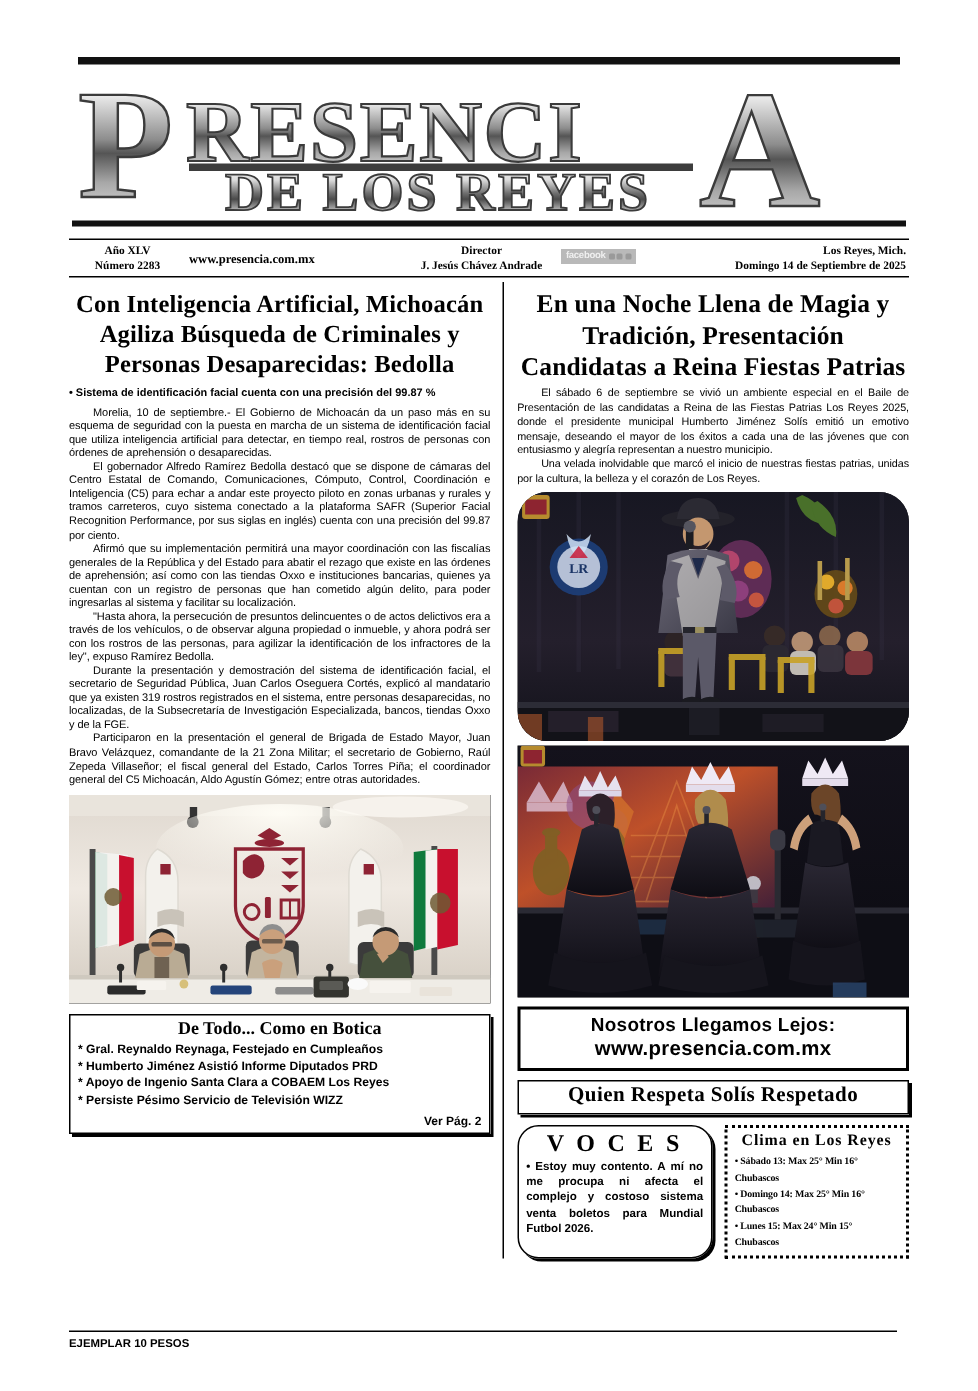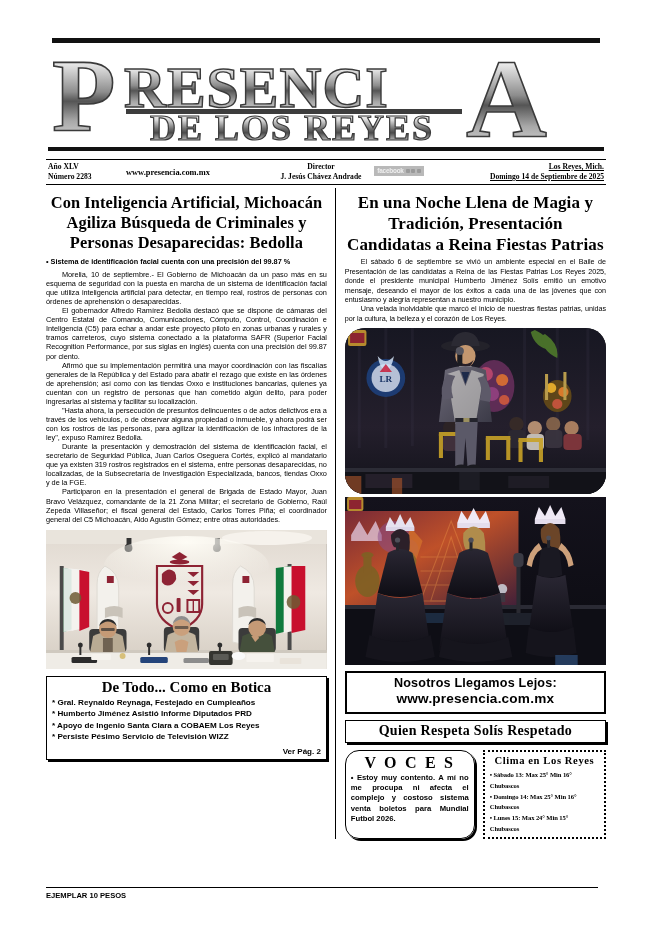--- a/index.html
+++ b/index.html
@@ -39,35 +39,35 @@
     display:flex;align-items:flex-start;
     border-top:1px solid #000;
     border-bottom:1.5px solid #000;
     padding:2px 0 2px 0;
     margin-top:3px;
     font-family:"Liberation Serif", serif;
     font-size:7.6px;
     font-weight:bold;
     line-height:1.32;
   }
-  .ib-col{padding:0 2px;}
+  .ib-col{padding:0 2px;text-align:center;}
   .ib-left{width:74px;}
   .ib-url{flex:0 0 150px;text-align:left;padding-top:5px;font-size:8.4px;}
   .ib-dir{flex:1;text-align:center;}
   .ib-fb{flex:0 0 66px;display:flex;align-items:center;justify-content:center;padding-top:4px;}
   .fb-badge{
     background:#b9b9b9;color:#efefef;
     font-family:"Liberation Sans",sans-serif;
     font-size:6.4px;font-weight:bold;
     padding:1px 3px;letter-spacing:-0.2px;
     display:flex;align-items:center;gap:2px;
   }
   .fb-dots{display:flex;gap:1.5px;}
   .fb-dots i{display:block;width:4px;height:4px;background:#9a9a9a;border-radius:1px;}
-  .ib-right{flex:0 0 168px;text-align:right;text-decoration:underline;}
+  .ib-right{flex:0 0 168px;text-align:right;}
 
   
   .cols{display:flex;margin-top:3px;}
   .col-left{width:286px;}
   .col-gap{width:8px;}
   .col-right{width:266px;border-left:1px solid #000;padding-left:9px;}
 
   
   .headline{
     font-family:"Liberation Serif", serif;
@@ -104,21 +104,21 @@
 
   
   .box-botica{
     border:1.5px solid #000;
     margin-top:7px;
     padding:2px 5px 3px 5px;
     box-shadow:2px 2px 0 #000;
   }
   .box-botica .bx-title{
     font-family:"Liberation Serif",serif;
-    font-weight:bold;font-size:15px;text-align:center;
+    font-weight:bold;font-size:12px;text-align:center;
     line-height:1.15;margin-bottom:1px;
   }
   .botica-item{
     font-size:8.1px;font-weight:bold;line-height:1.42;
     font-family:"Liberation Sans",sans-serif;
   }
   .verpag{
     font-size:8px;font-weight:bold;text-align:right;margin-top:4px;
     font-family:"Liberation Sans",sans-serif;
   }

